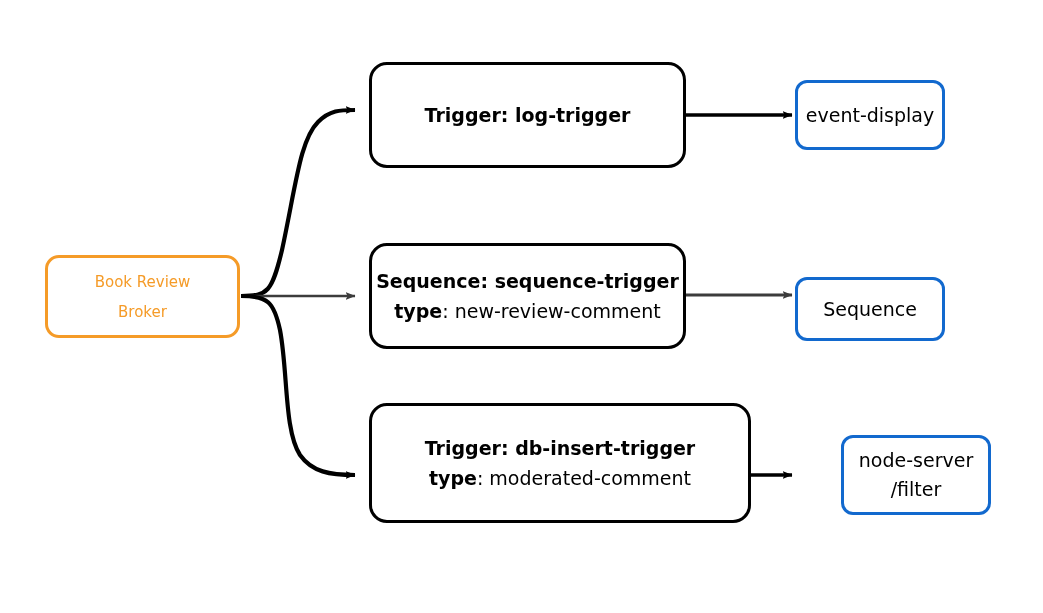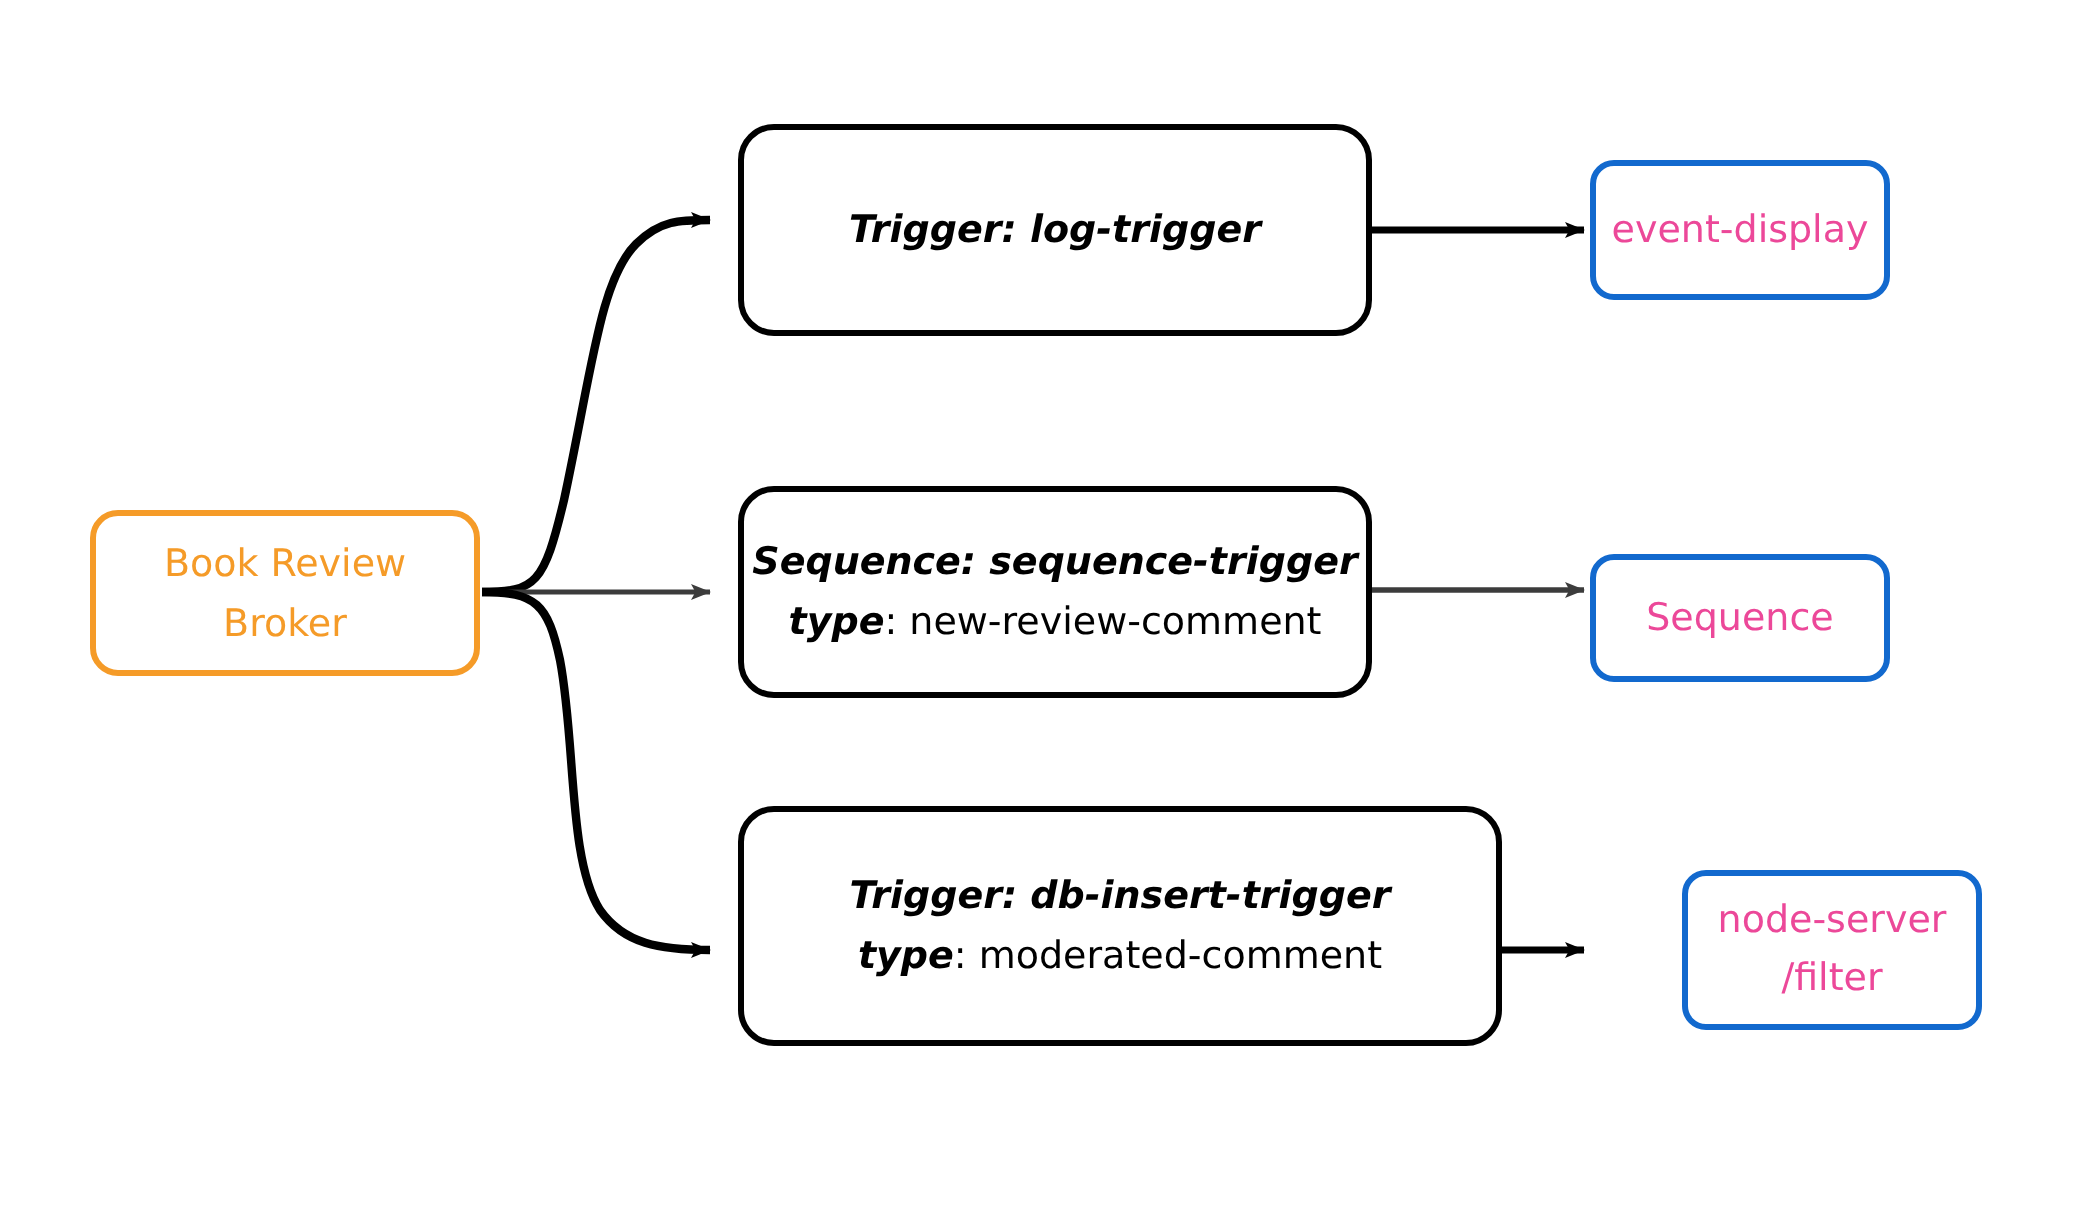--- a/index.html
+++ b/index.html
@@ -32,44 +32,43 @@
     flex-direction: column;
     align-items: center;
     justify-content: center;
     text-align: center;
     background: #ffffff;
   }
   .node-broker {
     border: 3px solid #f59b28;
     border-radius: 14px;
     color: #f59b28;
-    font-size: 19px;
+    font-size: 15px;
     line-height: 30px;
   }
   .node-trigger {
     border: 3.5px solid #000000;
     border-radius: 18px;
     color: #000000;
     font-size: 19px;
     line-height: 30px;
   }
   .node-service {
     border: 3px solid #1269ce;
     border-radius: 12px;
-    color: #ec4899;
+    color: #000000;
     font-size: 19px;
     line-height: 29px;
   }
   .node-line {
     display: block;
     white-space: nowrap;
   }
   .b {
     font-weight: bold;
-    font-style: italic;
   }
 </style>
 </head>
 <body>
 
 <div id="canvas">
 
   <svg id="edges" viewBox="0 0 1043 613" width="1043" height="613" xmlns="http://www.w3.org/2000/svg">
     <defs>
       <marker id="arrowBlack" markerWidth="10" markerHeight="8" refX="9.5" refY="4" orient="auto" markerUnits="userSpaceOnUse">

